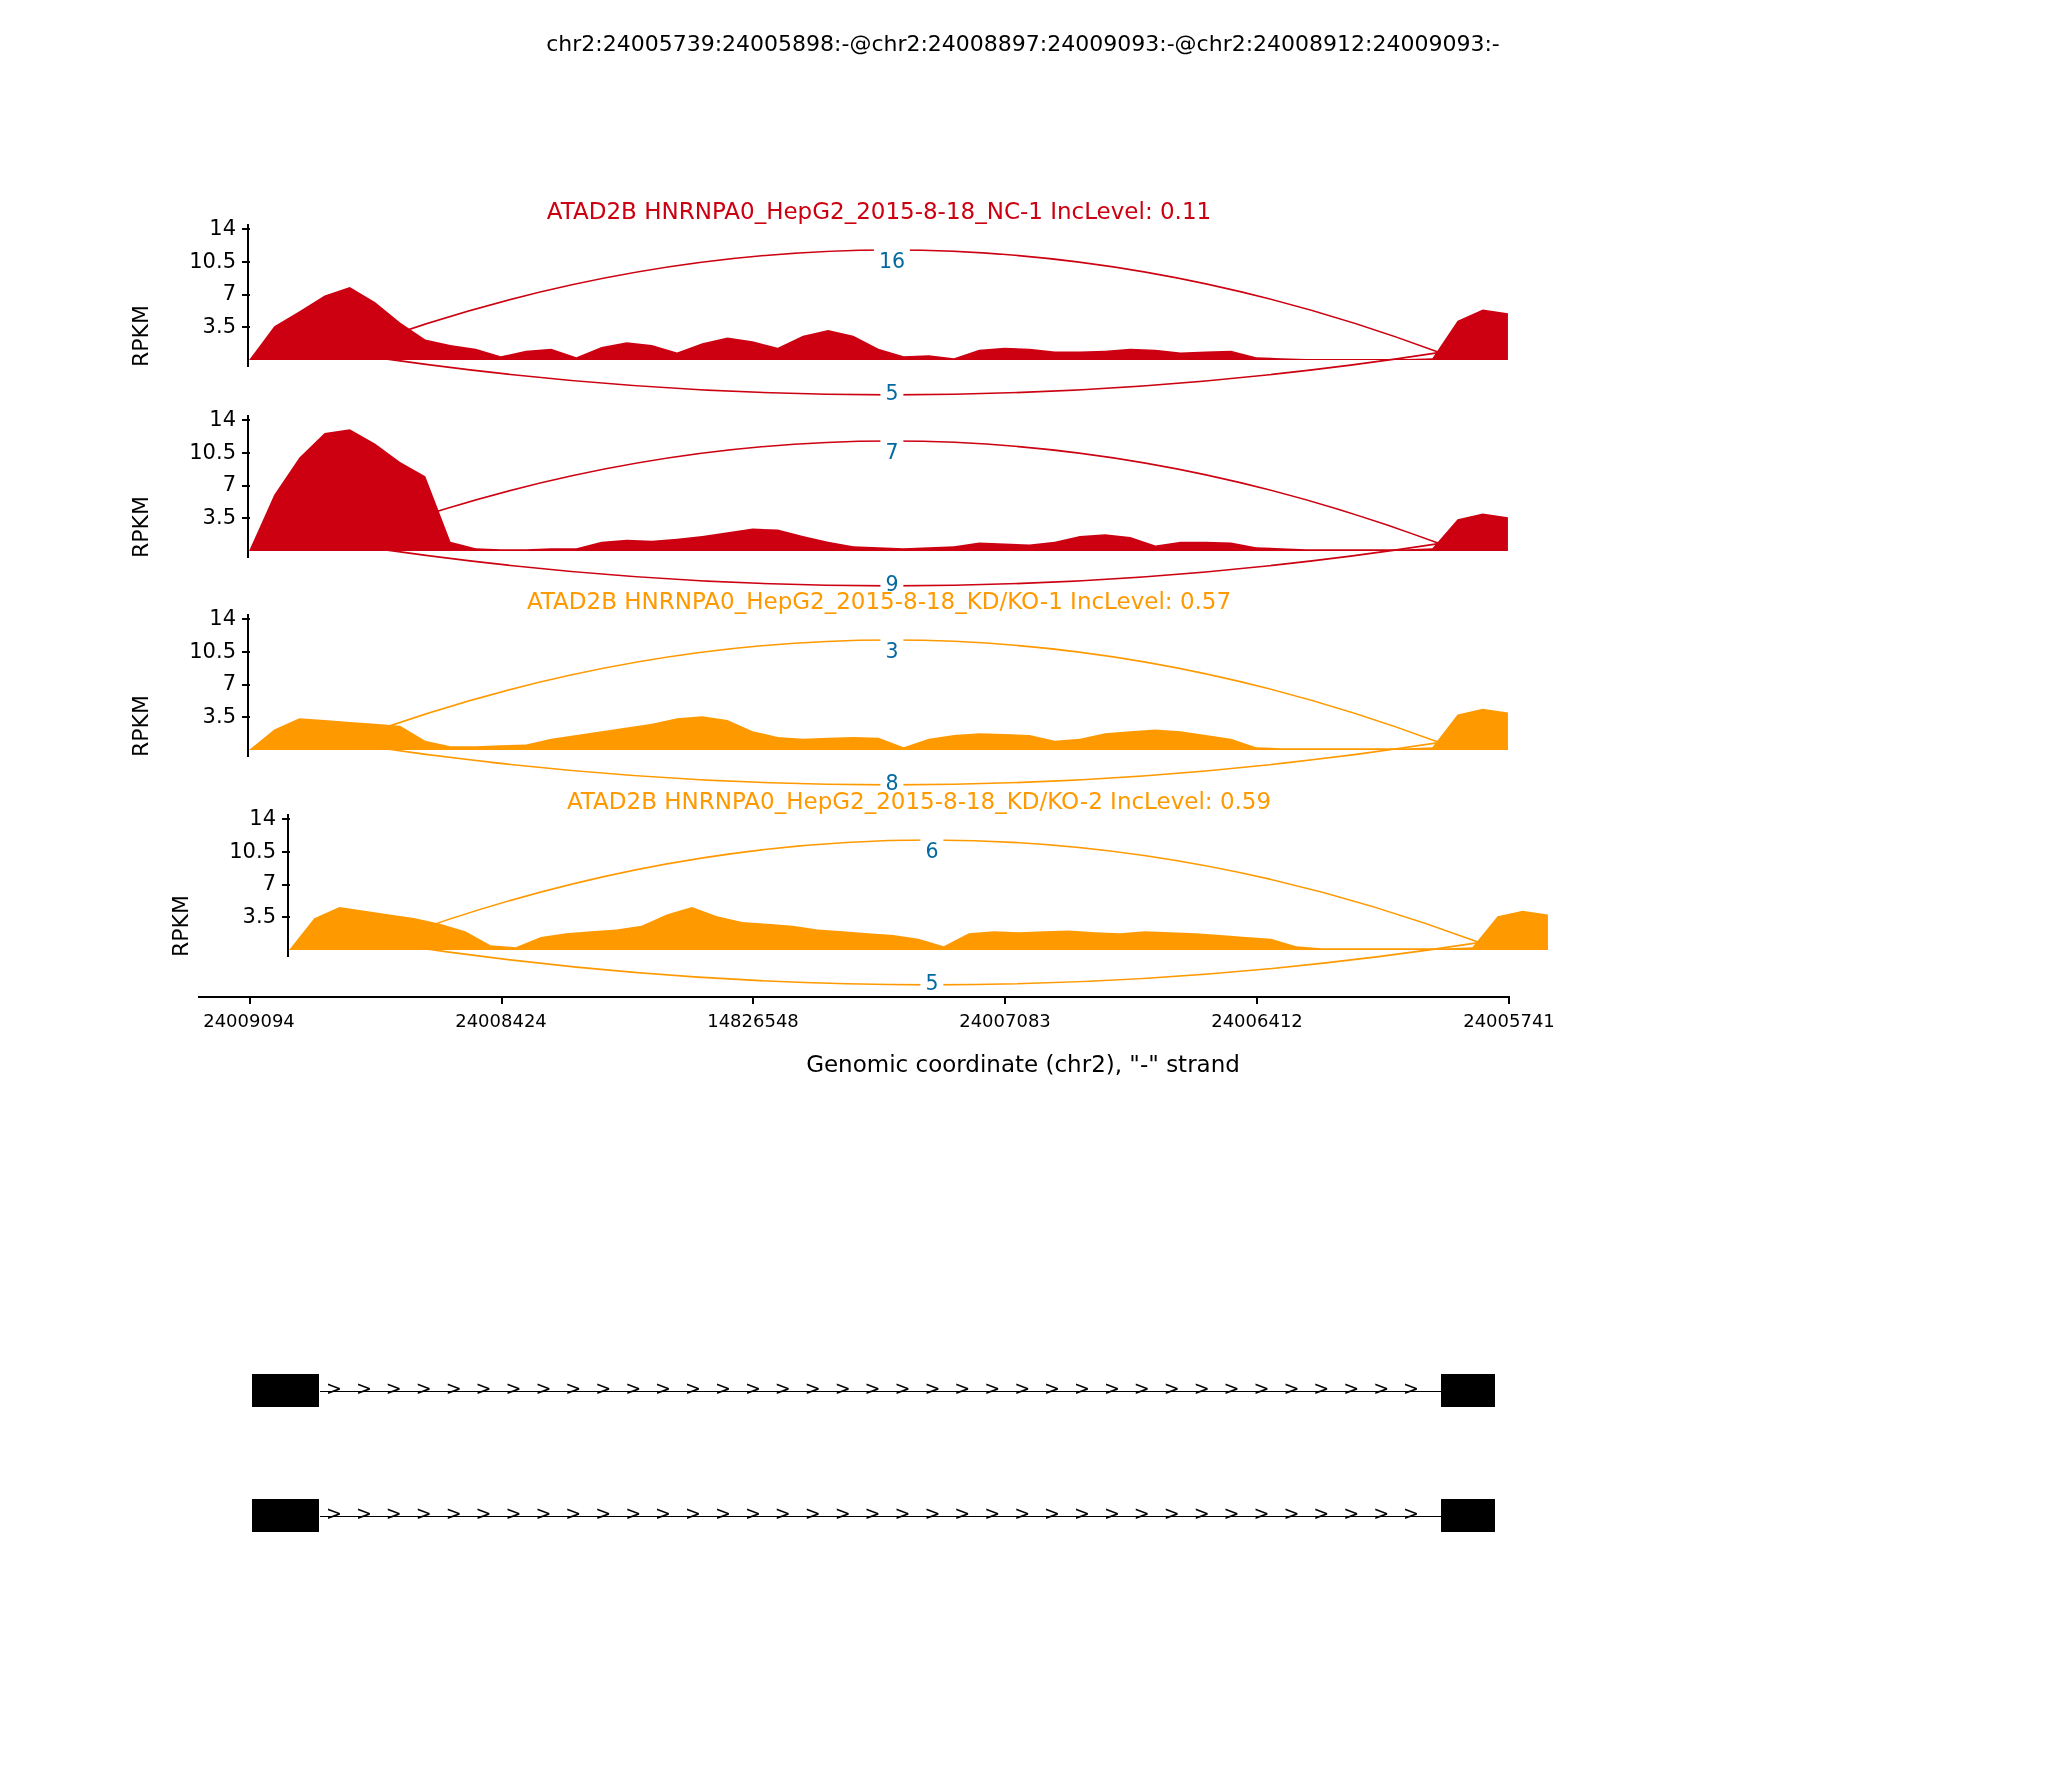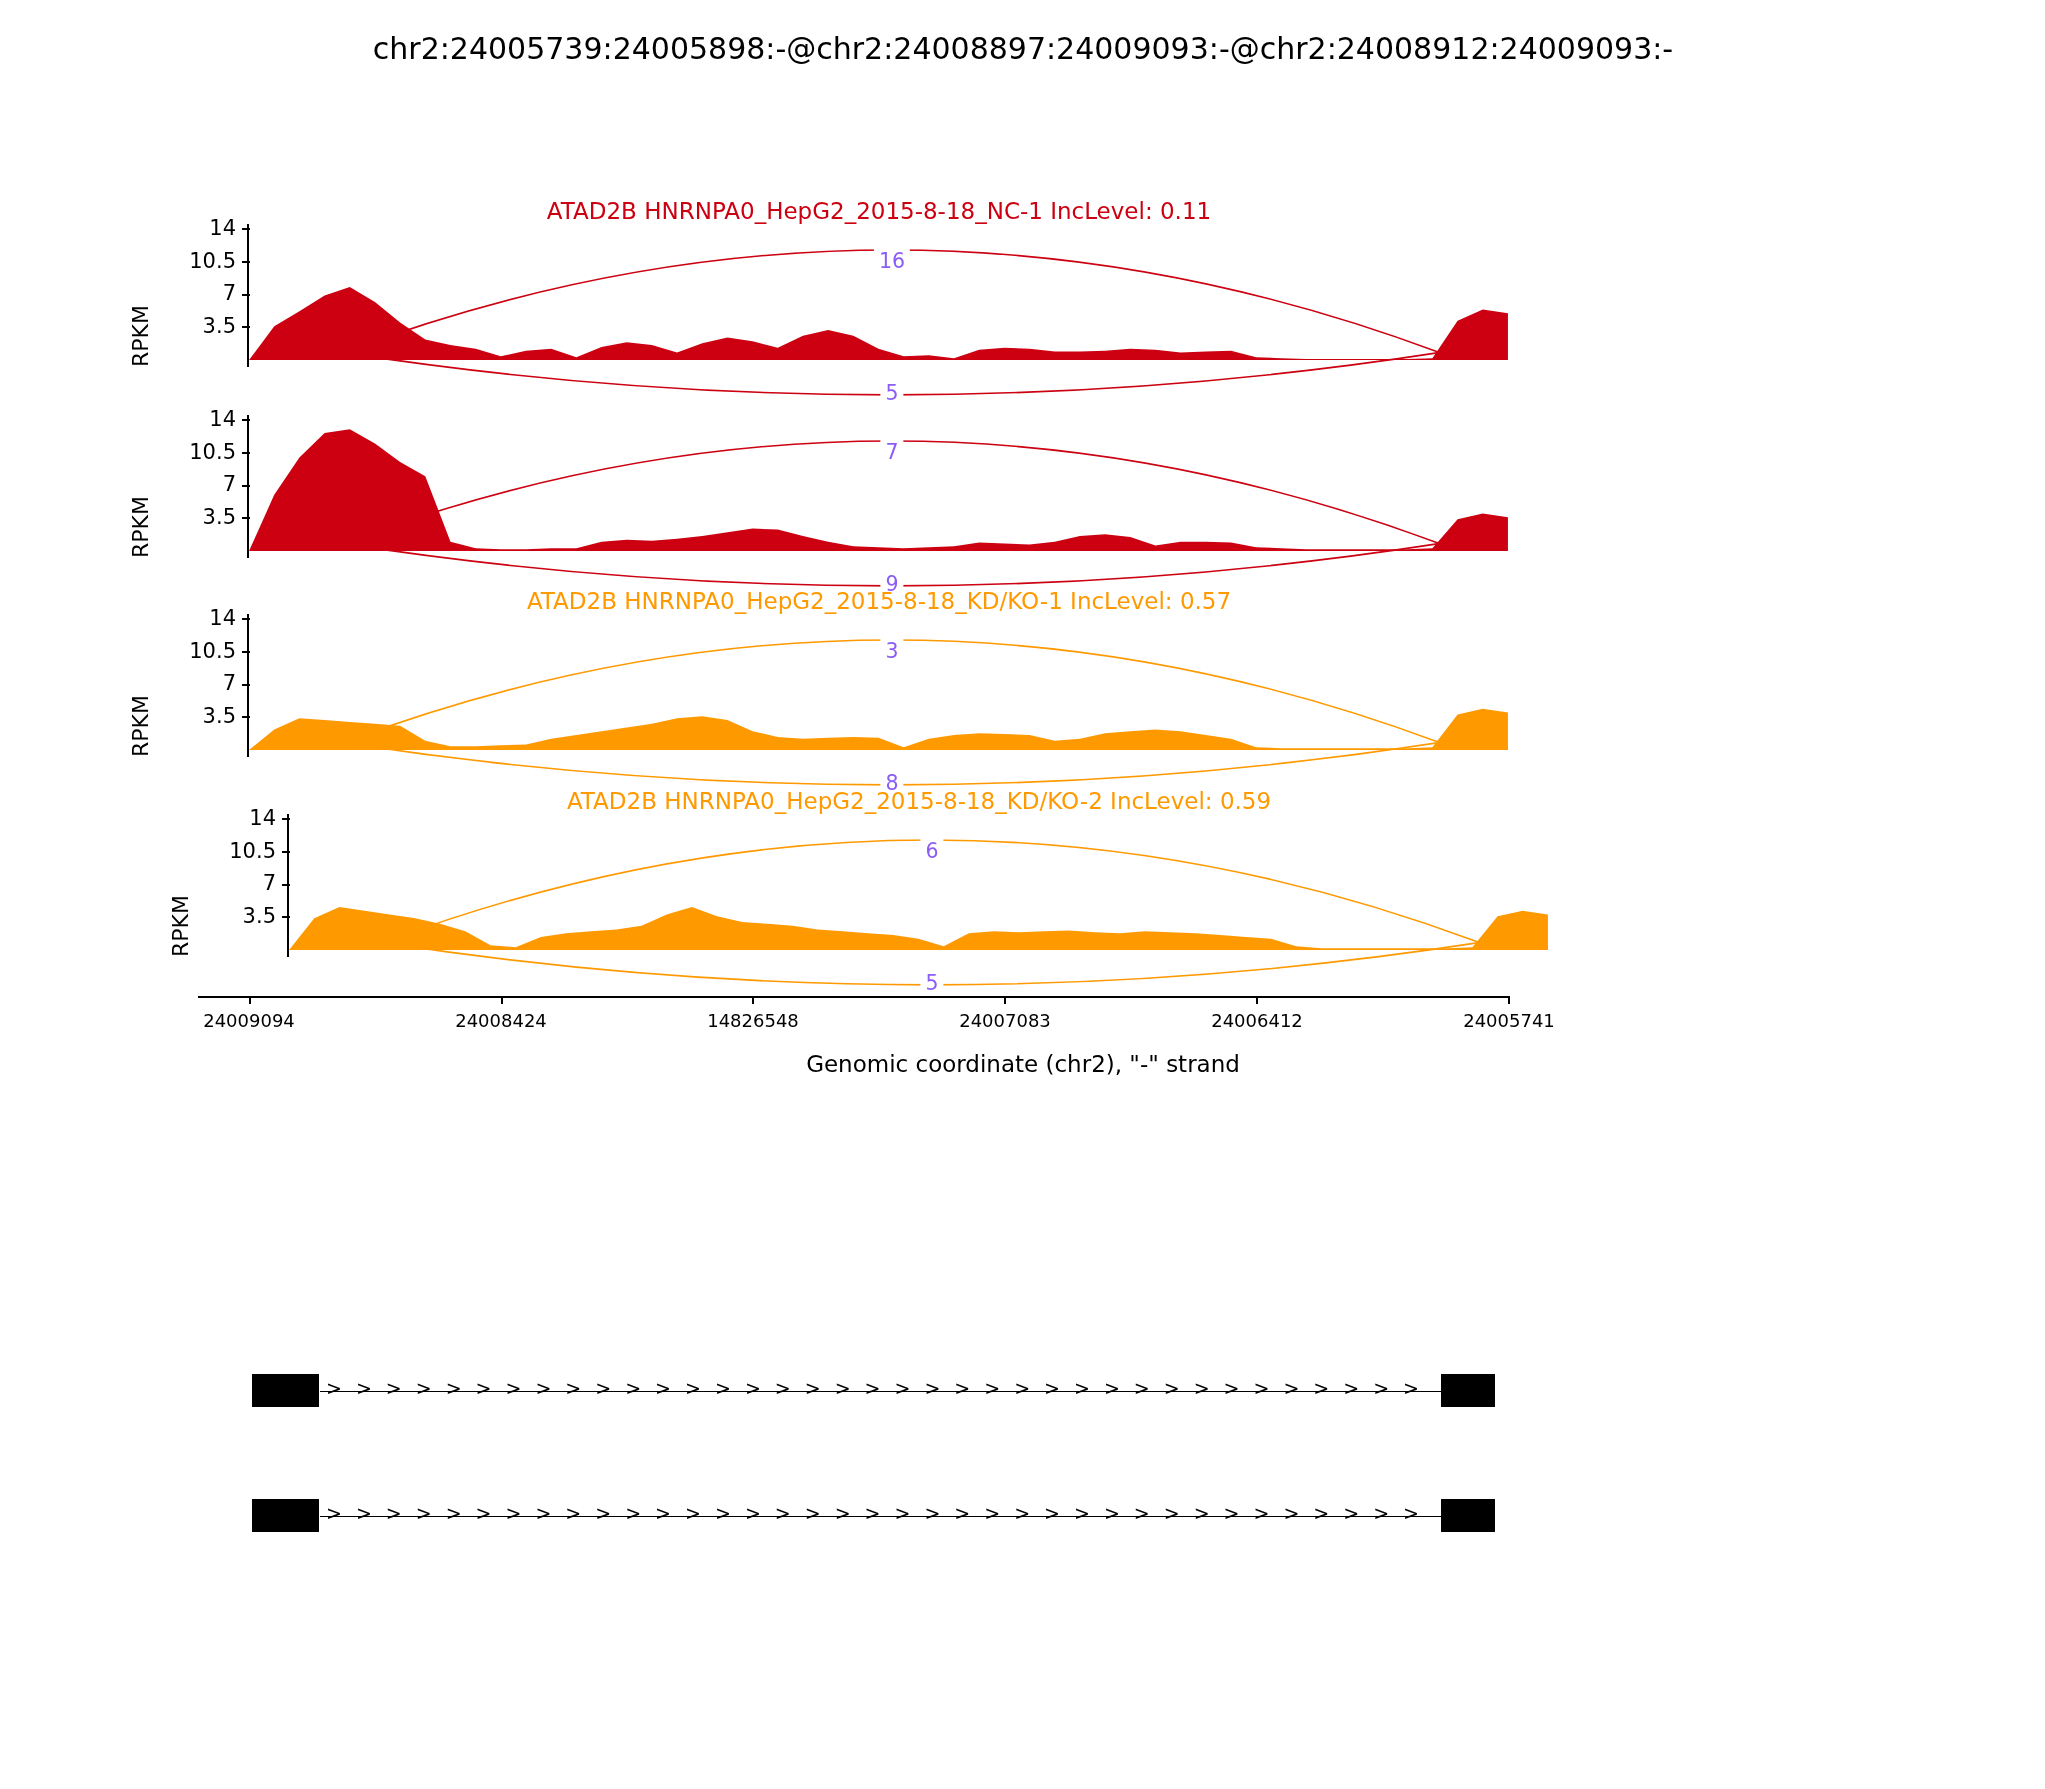--- a/index.html
+++ b/index.html
@@ -13,21 +13,21 @@
     font-family: "DejaVu Sans", sans-serif;
     position: relative;
     overflow: hidden;
   }
   .title {
     position: absolute;
     top: 31px;
     left: 0;
     width: 2046px;
     text-align: center;
-    font-size: 30px;
+    font-size: 22px;
     color: #000000;
     letter-spacing: 0px;
   }
   
   .panel {
     position: absolute;
     left: 0;
     width: 2046px;
   }
   .panel-label {
@@ -66,21 +66,21 @@
     width: 1.9px;
     height: 7.7px;
   }
   .plotbox {
     position: absolute;
     overflow: hidden;
   }
   .junction-num {
     position: absolute;
     font-size: 20.5px;
-    color: #8b5cf6;
+    color: #0369a1;
     background: #ffffff;
     padding: 0 5.1px;
     white-space: nowrap;
   }
   
   .xtick-label {
     position: absolute;
     font-size: 18px;
     color: #000000;
     text-align: center;

